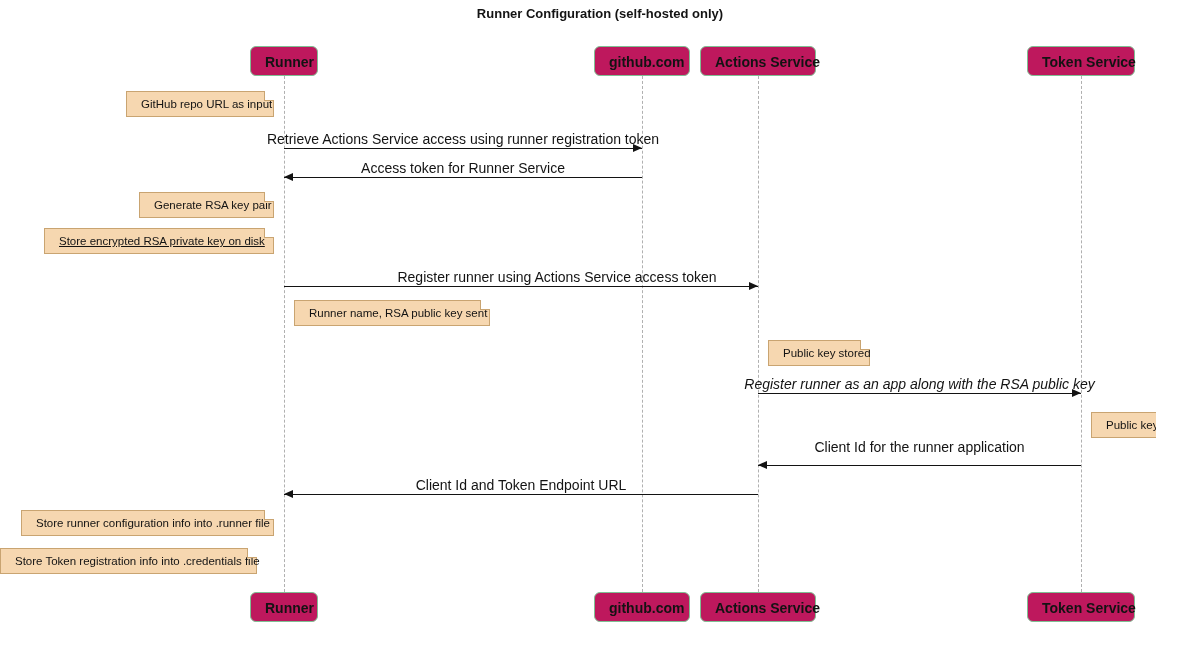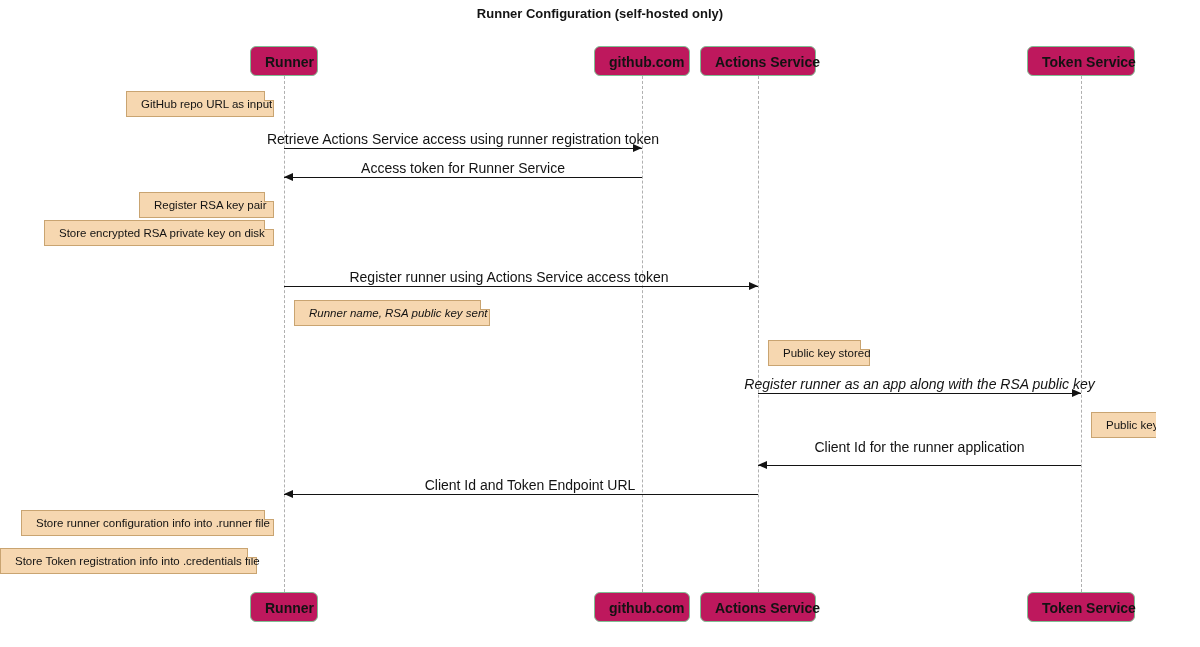--- a/index.html
+++ b/index.html
@@ -117,32 +117,32 @@
       <div class="actor" style="left: 1081px; top: 46px; width: 108px;">Token Service</div>
       <div class="actor" style="left: 1081px; top: 592px; width: 108px;">Token Service</div>
       <div class="msg-line" style="left: 284px; width: 358px; top: 148px;"></div>
       <div class="arrowhead right" style="top: 144px; left: 633px;"></div>
       <div class="msg-label" style="left: 463px; top: 131px;">Retrieve Actions Service access using runner registration token</div>
       <div class="msg-line" style="left: 284px; width: 358px; top: 177px;"></div>
       <div class="arrowhead left" style="top: 173px; left: 284px;"></div>
       <div class="msg-label" style="left: 463px; top: 160px;">Access token for Runner Service</div>
       <div class="msg-line" style="left: 284px; width: 474px; top: 286px;"></div>
       <div class="arrowhead right" style="top: 282px; left: 749px;"></div>
-      <div class="msg-label" style="left: 503px; top: 269px; padding-left: 12px;">Register runner using Actions Service access token</div>
+      <div class="msg-label" style="left: 551px; top: 269px; padding-left: 12px;">Register runner using Actions Service access token</div>
       <div class="msg-line" style="left: 758px; width: 323px; top: 393px;"></div>
       <div class="arrowhead right" style="top: 389px; left: 1072px;"></div>
       <div class="msg-label" style="left: 919.5px; top: 376px; font-style: italic;">Register runner as an app along with the RSA public key</div>
       <div class="msg-line" style="left: 758px; width: 323px; top: 465px;"></div>
       <div class="arrowhead left" style="top: 461px; left: 758px;"></div>
       <div class="msg-label" style="left: 919.5px; top: 439px;">Client Id for the runner application</div>
       <div class="msg-line" style="left: 284px; width: 474px; top: 494px;"></div>
       <div class="arrowhead left" style="top: 490px; left: 284px;"></div>
-      <div class="msg-label" style="left: 521px; top: 477px; margin-left: 9px;">Client Id and Token Endpoint URL</div>
+      <div class="msg-label" style="left: 521px; top: 477px;">Client Id and Token Endpoint URL</div>
       <div class="note" style="left: 126px; top: 91px; width: 148px;">GitHub repo URL as input</div>
-      <div class="note" style="left: 139px; top: 192px; width: 135px;">Register RSA key pair</div>
-      <div class="note" style="left: 44px; top: 220px; width: 230px;">Store encrypted RSA private key on disk</div>
-      <div class="note" style="left: 294px; top: 300px; width: 196px; font-style: italic;">Runner name, RSA public key sent</div>
+      <div class="note" style="left: 139px; top: 192px; width: 135px;">Generate RSA key pair</div>
+      <div class="note" style="left: 44px; top: 228px; width: 230px; text-decoration: underline;">Store encrypted RSA private key on disk</div>
+      <div class="note" style="left: 294px; top: 300px; width: 196px;">Runner name, RSA public key sent</div>
       <div class="note" style="left: 768px; top: 340px; width: 102px;">Public key stored</div>
       <div class="note" style="left: 1091px; top: 412px; width: 102px;">Public key stored</div>
       <div class="note" style="left: 21px; top: 510px; width: 253px;">Store runner configuration info into .runner file</div>
       <div class="note" style="left: 0; top: 548px; width: 257px;">Store Token registration info into .credentials file</div>
     </div>
 </div>
 
 </body></html>

